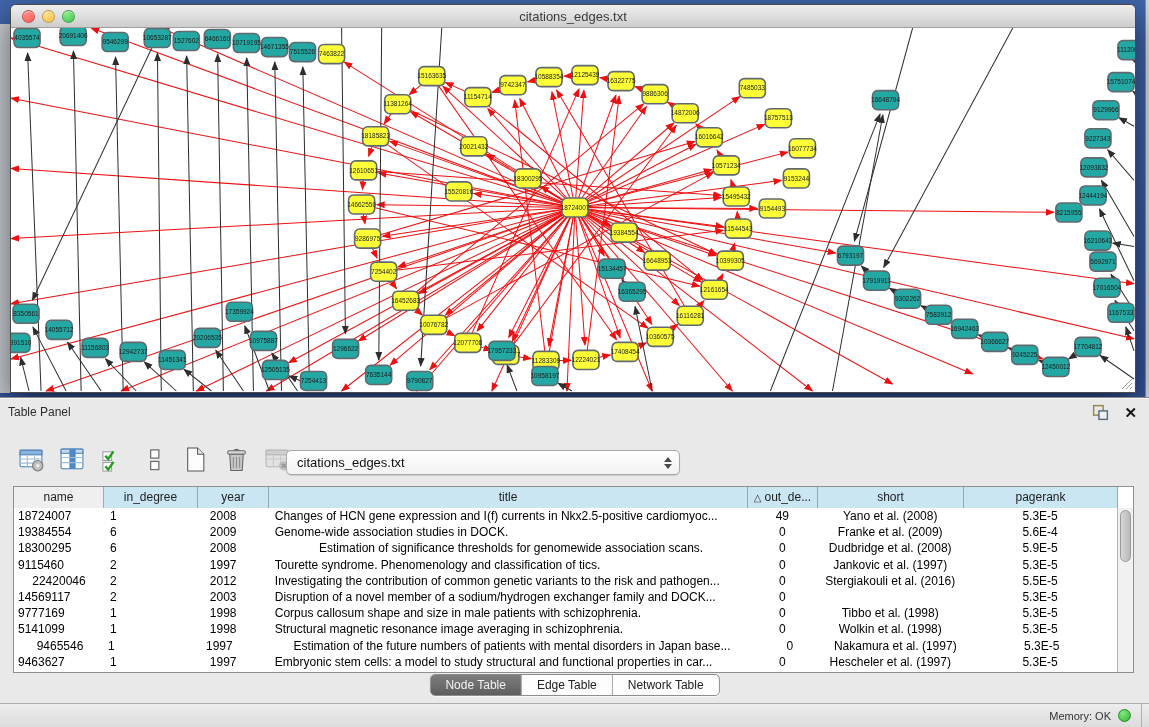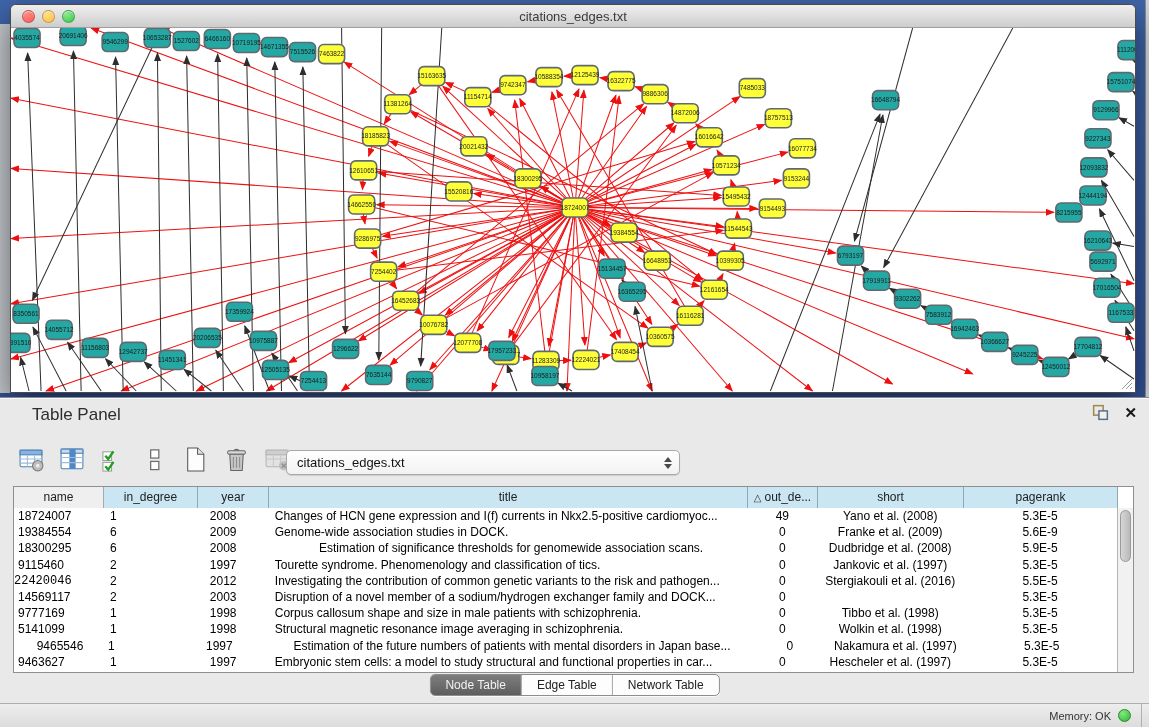--- a/index.html
+++ b/index.html
@@ -25,21 +25,21 @@
   .wtitle { position:absolute; left:0; right:0; top:0; height:23px; line-height:23px;
             text-align:center; font-size:13px; color:#3a3a3a; }
   .gcontent { position:absolute; left:0; top:23px; right:0; bottom:0; background:#fff; overflow:hidden; }
   .gcontent svg.net { display:block; width:100%; height:100%; }
   svg.net text { font-family:"Liberation Sans",sans-serif; font-size:6.5px; fill:#1c1c1c; }
   .grip { position:absolute; right:2px; bottom:2px; }
 
   
   .table-panel { position:absolute; left:0; top:397px; width:1149px; height:330px;
                  background:#e9e9e9; border-top:1px solid #89898c; box-shadow:inset 0 1px 0 #f8f8f8; }
-  .panel-title { position:absolute; left:32px; top:7px; font-size:17px; color:#2d2d2d; }
+  .panel-title { position:absolute; left:8px; top:7px; font-size:12px; color:#2d2d2d; }
   .panel-icons { position:absolute; right:12px; top:5px; display:flex; align-items:center; gap:14px; }
   .close-x { font-size:15px; font-weight:700; color:#161616; line-height:18px; cursor:default; }
 
   .toolbar { position:absolute; left:16px; top:46px; display:flex; align-items:center; gap:11px; }
   .tbtn { width:30px; height:30px; display:flex; align-items:center; justify-content:center;
           background:transparent; border:none; cursor:default; }
   .fx { font-family:"Liberation Serif",serif; font-style:italic; font-weight:700; font-size:16px; color:#222; }
   .fx .fxs { font-size:11px; font-weight:700; }
 
   .dropdown { position:absolute; left:286px; top:52px; width:394px; height:25px;
@@ -742,42 +742,42 @@
             <div class="td" style="width: 146px; text-align: center; padding-left: 0px;">Yano et al. (2008)</div>
             <div class="td" style="width: 154px; text-align: center; padding-left: 0px;">5.3E-5</div>
           </div>
           <div class="trow">
             <div class="td" style="width: 90px; text-align: left; padding-left: 4px;">19384554</div>
             <div class="td" style="width: 94px; text-align: left; padding-left: 6px;">6</div>
             <div class="td" style="width: 71px; text-align: left; padding-left: 12px;">2009</div>
             <div class="td" style="width: 479px; text-align: left; padding-left: 6px;">Genome-wide association studies in DOCK.</div>
             <div class="td" style="width: 70px; text-align: center; padding-left: 0px;">0</div>
             <div class="td" style="width: 146px; text-align: center; padding-left: 0px;">Franke et al. (2009)</div>
-            <div class="td" style="width: 154px; text-align: center; padding-left: 0px;">5.6E-9</div>
+            <div class="td" style="width: 154px; text-align: center; padding-left: 0px;">5.6E-4</div>
           </div>
           <div class="trow">
             <div class="td" style="width: 90px; text-align: left; padding-left: 4px;">18300295</div>
             <div class="td" style="width: 94px; text-align: left; padding-left: 6px;">6</div>
             <div class="td" style="width: 71px; text-align: left; padding-left: 12px;">2008</div>
             <div class="td" style="width: 479px; text-align: center; padding-left: 6px;">Estimation of significance thresholds for genomewide association scans.</div>
             <div class="td" style="width: 70px; text-align: center; padding-left: 0px;">0</div>
             <div class="td" style="width: 146px; text-align: center; padding-left: 0px;">Dudbridge et al. (2008)</div>
             <div class="td" style="width: 154px; text-align: center; padding-left: 0px;">5.9E-5</div>
           </div>
           <div class="trow">
             <div class="td" style="width: 90px; text-align: left; padding-left: 4px;">9115460</div>
             <div class="td" style="width: 94px; text-align: left; padding-left: 6px;">2</div>
             <div class="td" style="width: 71px; text-align: left; padding-left: 12px;">1997</div>
             <div class="td" style="width: 479px; text-align: left; padding-left: 6px;">Tourette syndrome. Phenomenology and classification of tics.</div>
             <div class="td" style="width: 70px; text-align: center; padding-left: 0px;">0</div>
             <div class="td" style="width: 146px; text-align: center; padding-left: 0px;">Jankovic et al. (1997)</div>
             <div class="td" style="width: 154px; text-align: center; padding-left: 0px;">5.3E-5</div>
           </div>
           <div class="trow">
-            <div class="td" style="width: 90px; text-align: left;  font-family: Liberation Mono, monospace;">22420046</div>
+            <div class="td" style="width: 90px; text-align: center; ">22420046</div>
             <div class="td" style="width: 94px; text-align: left; padding-left: 6px;">2</div>
             <div class="td" style="width: 71px; text-align: left; padding-left: 12px;">2012</div>
             <div class="td" style="width: 479px; text-align: left; padding-left: 6px;">Investigating the contribution of common genetic variants to the risk and pathogen...</div>
             <div class="td" style="width: 70px; text-align: center; padding-left: 0px;">0</div>
             <div class="td" style="width: 146px; text-align: center; padding-left: 0px;">Stergiakouli et al. (2016)</div>
             <div class="td" style="width: 154px; text-align: center; padding-left: 0px;">5.5E-5</div>
           </div>
           <div class="trow">
             <div class="td" style="width: 90px; text-align: left; padding-left: 4px;">14569117</div>
             <div class="td" style="width: 94px; text-align: left; padding-left: 6px;">2</div>

